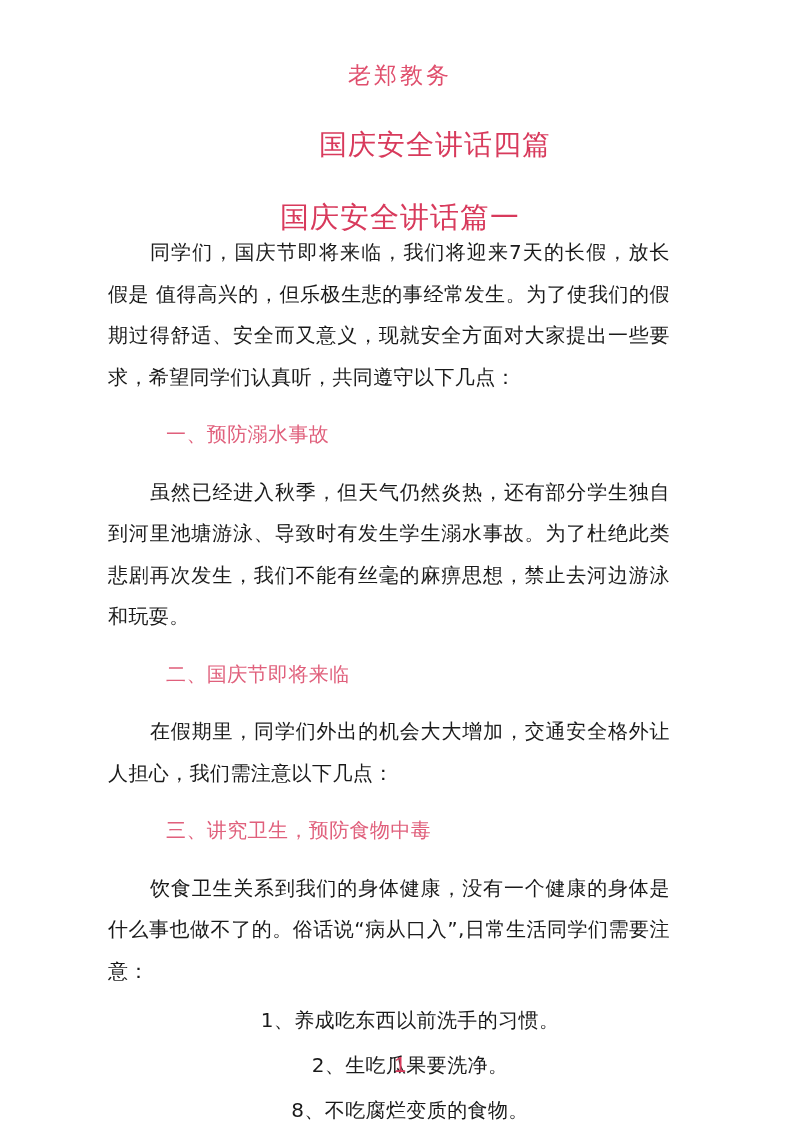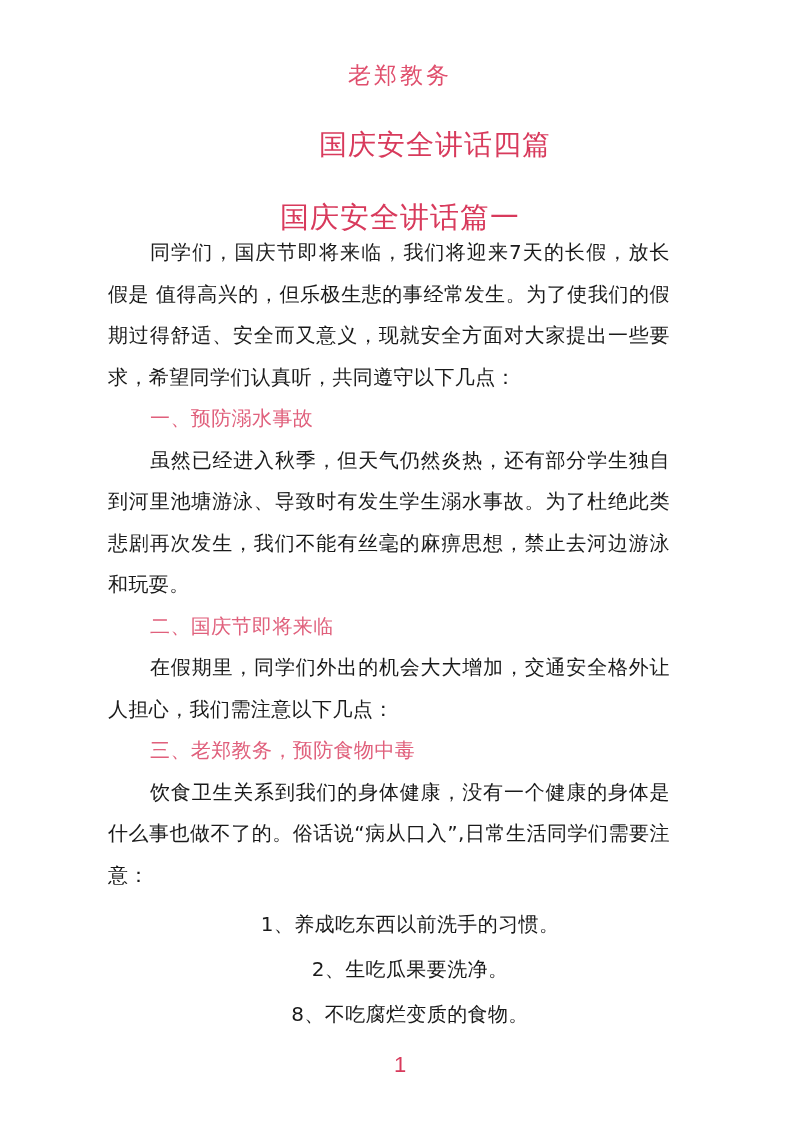--- a/index.html
+++ b/index.html
@@ -63,21 +63,21 @@
       line-height: 41.5px;
       text-indent: 42px;
       margin: 0;
       text-align: justify;
       letter-spacing: 0.4px;
     }
     .subhead {
       font-size: 20px;
       line-height: 41.5px;
       padding-left: 42px;
-      margin: 0;
+      margin: 16px;
       color: #e0607c;
       letter-spacing: 0.4px;
     }
     .list-item {
       font-size: 20px;
       line-height: 45px;
       padding-left: 42px;
       margin: 0;
       letter-spacing: 0.4px;
     }
@@ -102,21 +102,21 @@
 
   <div class="content">
     <p class="para">同学们，国庆节即将来临，我们将迎来7天的长假，放长假是 值得高兴的，但乐极生悲的事经常发生。为了使我们的假期过得舒适、安全而又意义，现就安全方面对大家提出一些要求，希望同学们认真听，共同遵守以下几点：</p>
 
     <p class="subhead">一、预防溺水事故</p>
     <p class="para">虽然已经进入秋季，但天气仍然炎热，还有部分学生独自到河里池塘游泳、导致时有发生学生溺水事故。为了杜绝此类悲剧再次发生，我们不能有丝毫的麻痹思想，禁止去河边游泳和玩耍。</p>
 
     <p class="subhead">二、国庆节即将来临</p>
     <p class="para">在假期里，同学们外出的机会大大增加，交通安全格外让人担心，我们需注意以下几点：</p>
 
-    <p class="subhead">三、老郑教务，预防食物中毒</p>
+    <p class="subhead">三、讲究卫生，预防食物中毒</p>
     <p class="para">饮食卫生关系到我们的身体健康，没有一个健康的身体是什么事也做不了的。俗话说“病从口入”,日常生活同学们需要注意：</p>
 
     <div style="margin-top:6px;text-align:center;">
       <p class="list-item">1、养成吃东西以前洗手的习惯。</p>
       <p class="list-item">2、生吃瓜果要洗净。</p>
       <p class="list-item">8、不吃腐烂变质的食物。</p>
     </div>
   </div>
 
   <div class="page-number">1</div>

